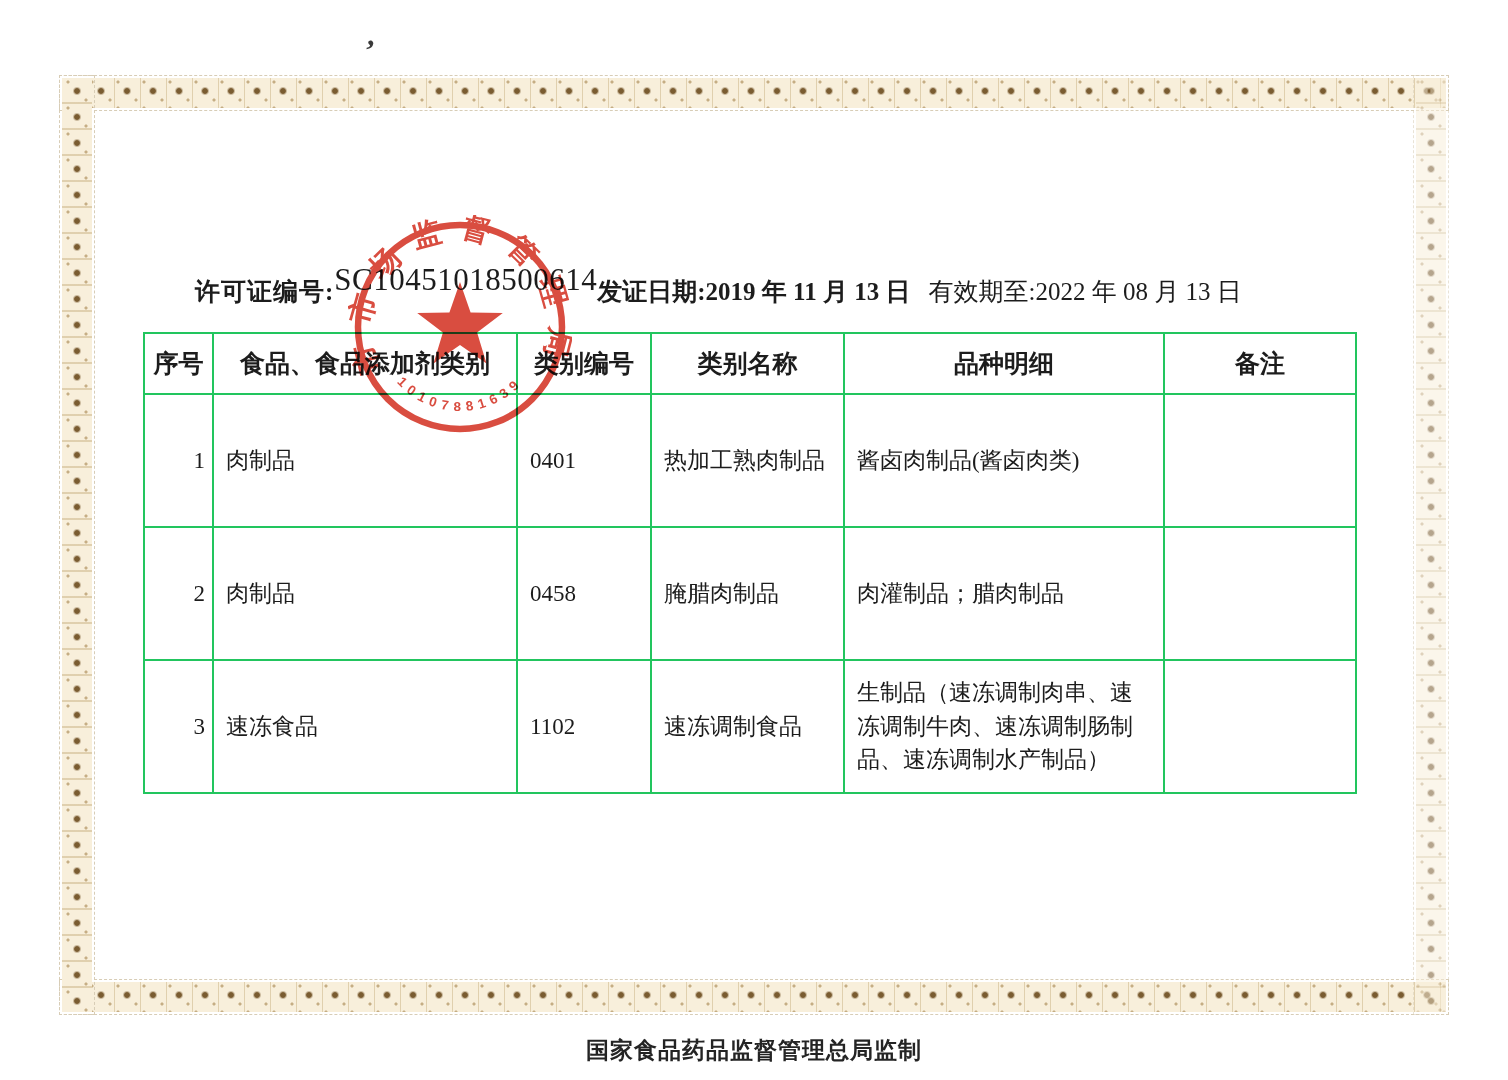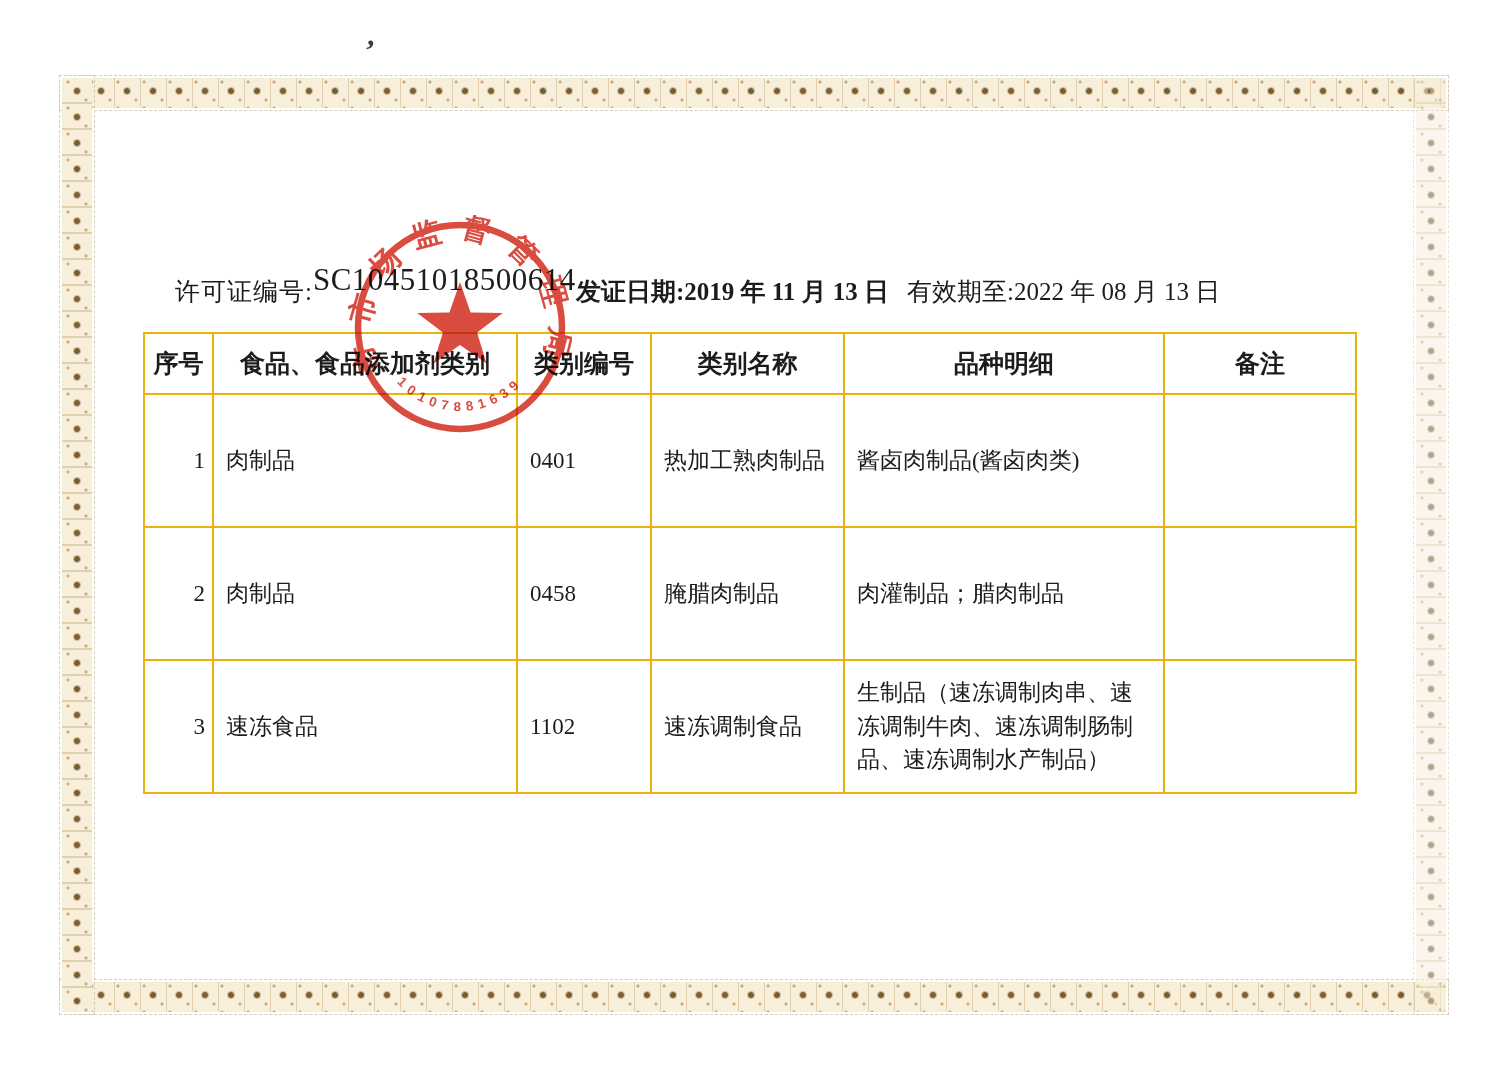--- a/index.html
+++ b/index.html
@@ -55,39 +55,39 @@
     letter-spacing: 16px;
     color: #6e5319;
     text-shadow: 0.5px 0.5px 0 #9a7d3c, -0.5px -0.5px 0 #4a390f;
   }
 
   
   .license-line {
     position: absolute; left: 175px; top: 272px;
     font-size: 25px; white-space: nowrap;
   }
-  .lic-label { font-weight: normal; letter-spacing: 1px; }
+  .lic-label { font-weight: bold; letter-spacing: 1px; margin-left: 20px; }
   .lic-number {
     display: inline-block;
     font-size: 31px;
     transform: translateY(-10px);
     letter-spacing: 0.5px;
   }
   .lic-issue { font-weight: bold; }
   .lic-valid { margin-left: 18px; font-weight: normal; }
 
   
   table.main {
     position: absolute; left: 143px; top: 332px;
     width: 1212px;
     border-collapse: collapse;
     table-layout: fixed;
   }
   table.main td, table.main th {
-    border: 2px solid #eab308;
+    border: 2px solid #22c55e;
     font-size: 23px;
     vertical-align: middle;
     overflow: hidden;
   }
   table.main th {
     font-size: 25px; font-weight: bold; text-align: center;
     height: 61px;
   }
   tr.row { height: 133px; }
   tr.row-tall { height: 133px; }
@@ -191,14 +191,15 @@
       <path d="M 0,-45 L 10.58,-14.56 L 42.8,-13.9 L 17.1,5.56 L 26.5,36.4 L 0,18 L -26.5,36.4 L -17.1,5.56 L -42.8,-13.9 L -10.58,-14.56 Z" fill="#d5392b"></path>
       <text fill="#d5392b" font-size="29" font-weight="bold" letter-spacing="17" font-family="Liberation Serif, DejaVu Serif, serif">
         <textPath href="#arcTop" startOffset="50%" text-anchor="middle">市市场监督管理局</textPath>
       </text>
       <text fill="#d5392b" font-size="13.5" font-weight="bold" letter-spacing="5.5" font-family="Liberation Sans, DejaVu Sans, sans-serif">
         <textPath href="#arcBottom" startOffset="50%" text-anchor="middle">5101078816391</textPath>
       </text>
     </svg>
   </div>
 
+  <div class="footer">国家食品药品监督管理总局监制</div>
 
 </div>
 
 </body></html>

